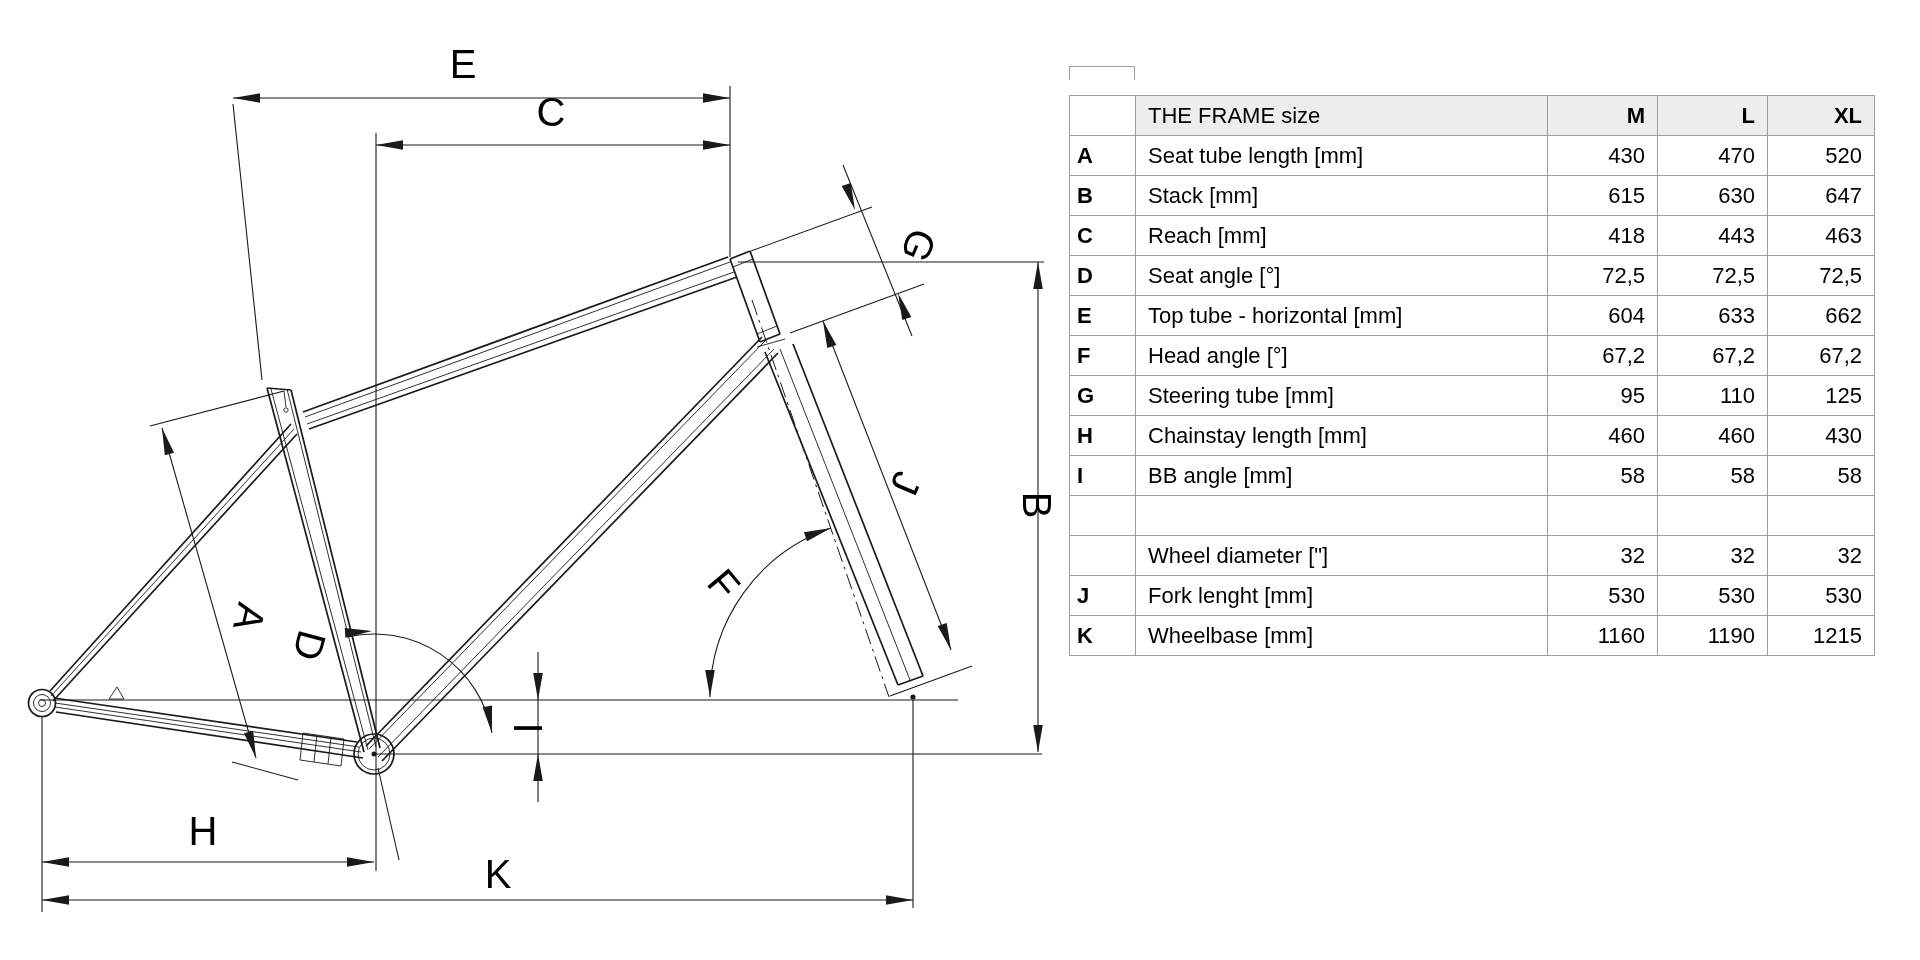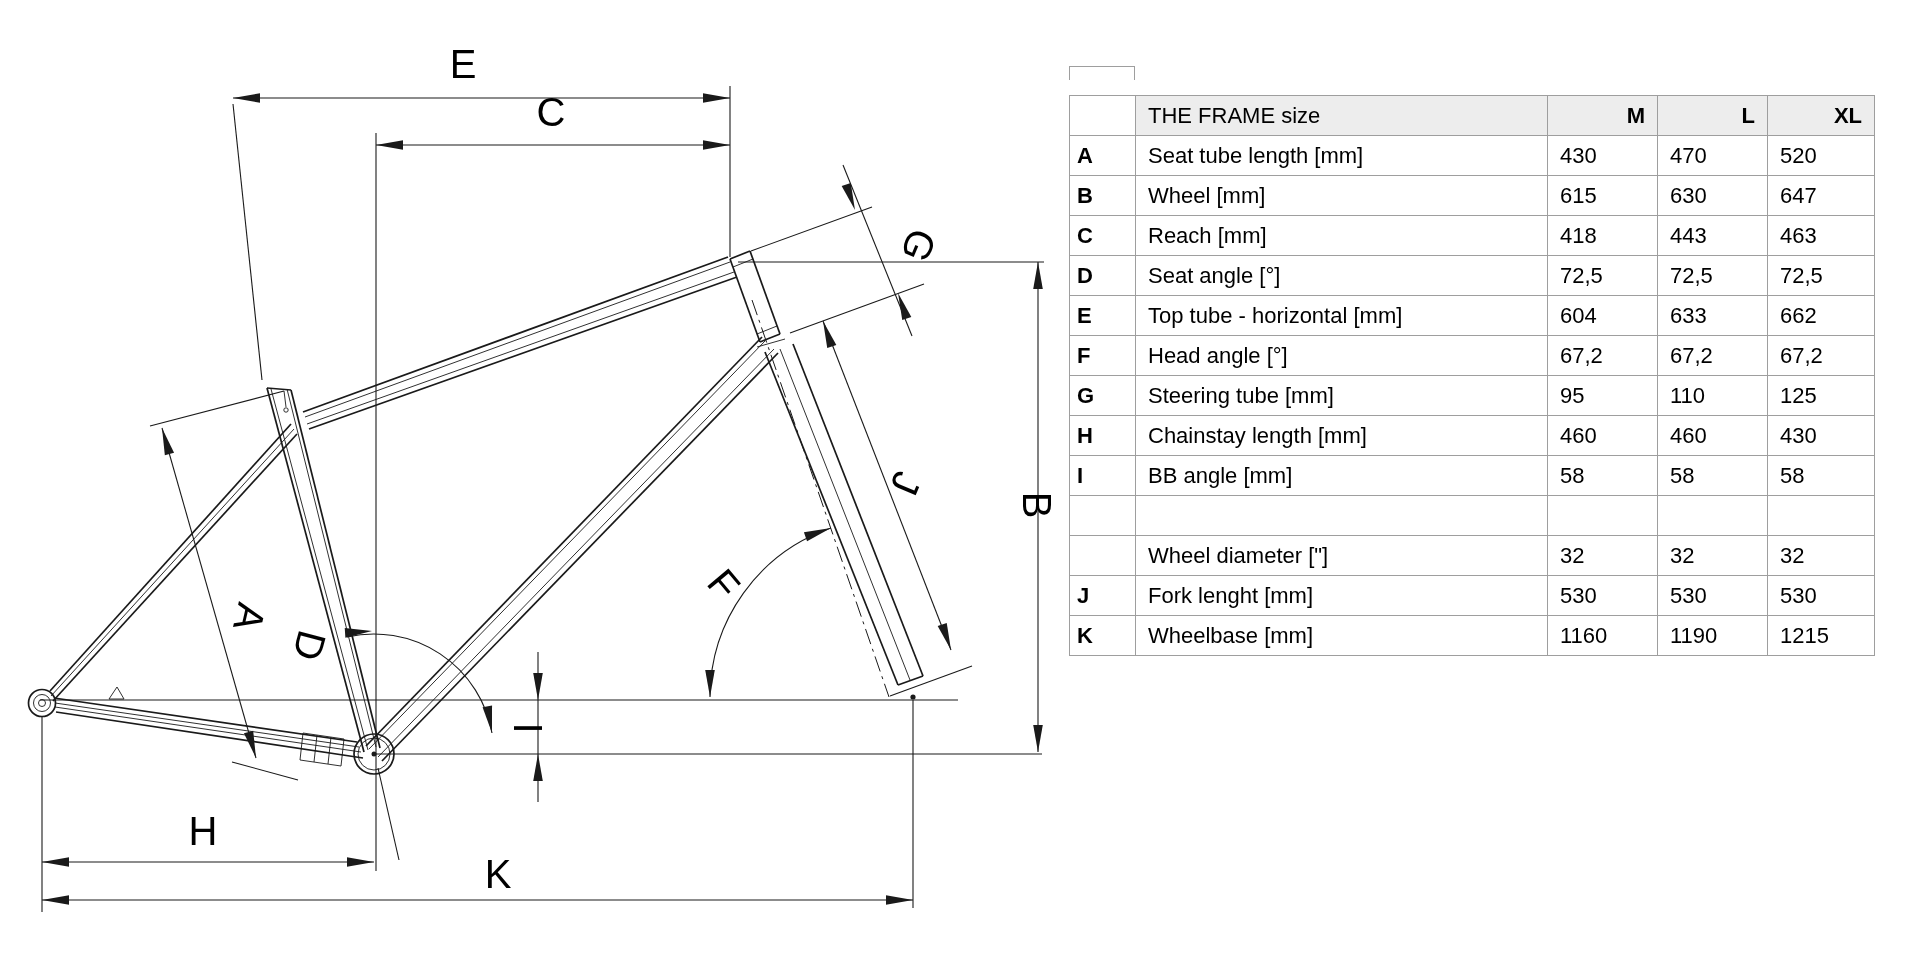--- a/index.html
+++ b/index.html
@@ -29,21 +29,21 @@
     border:1px solid var(--table_border);
     height:40px;box-sizing:border-box;
     font-size:22px;font-weight:400;padding:0 12px;
     white-space:nowrap;overflow:hidden;text-align:left;
     background:#fff;
   }
   #geo-table thead th{background:var(--header_bg);}
   #geo-table thead th.corner{background:#ffffff;}
   #geo-table th.size{font-weight:700;text-align:right;}
   #geo-table td.letter{font-weight:700;padding:0 7px;}
-  #geo-table td.val{}
+  #geo-table td.val{text-align:right;}
   #corner-notch{
     position:absolute;left:1069px;top:66px;width:66px;height:14px;
     border:1px solid var(--table_border);border-bottom:none;box-sizing:border-box;
     background:#fff;
   }
 </style>
 </head>
 <body>
 
 <svg id="diagram" width="1060" height="960" viewBox="0 0 1060 960" xmlns="http://www.w3.org/2000/svg">
@@ -245,21 +245,21 @@
   <tr>
     <td class="letter">A</td>
     <td class="label">Seat tube length [mm]</td>
     <td class="val">430</td>
     <td class="val">470</td>
     <td class="val">520</td>
   </tr>
 
   <tr>
     <td class="letter">B</td>
-    <td class="label">Wheel [mm]</td>
+    <td class="label">Stack [mm]</td>
     <td class="val">615</td>
     <td class="val">630</td>
     <td class="val">647</td>
   </tr>
 
   <tr>
     <td class="letter">C</td>
     <td class="label">Reach [mm]</td>
     <td class="val">418</td>
     <td class="val">443</td>

